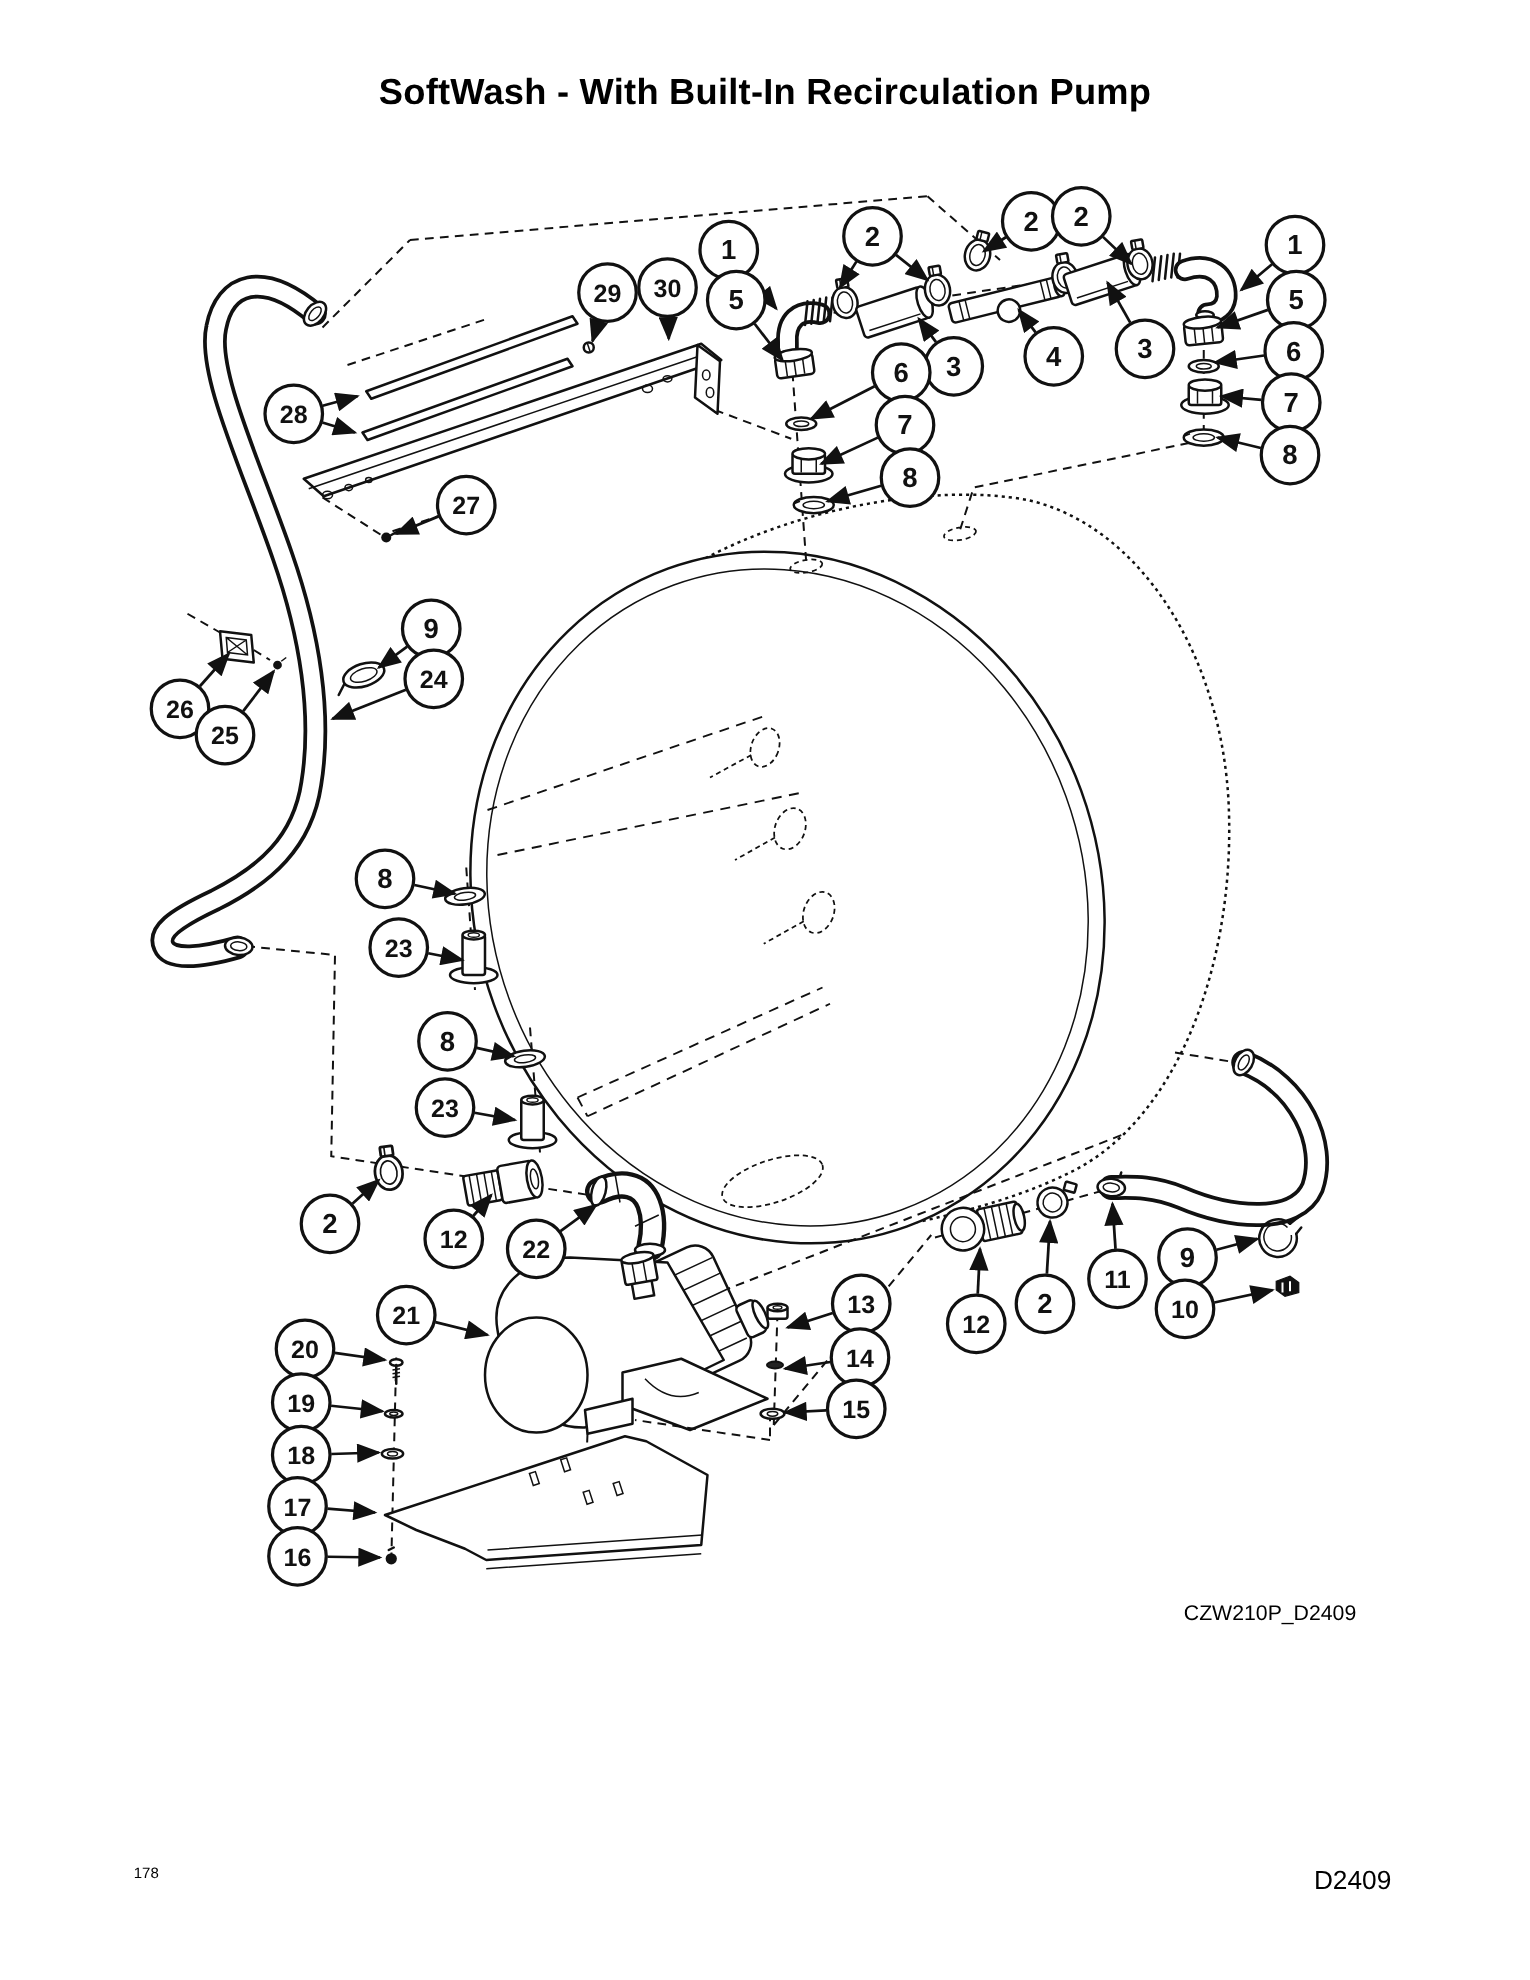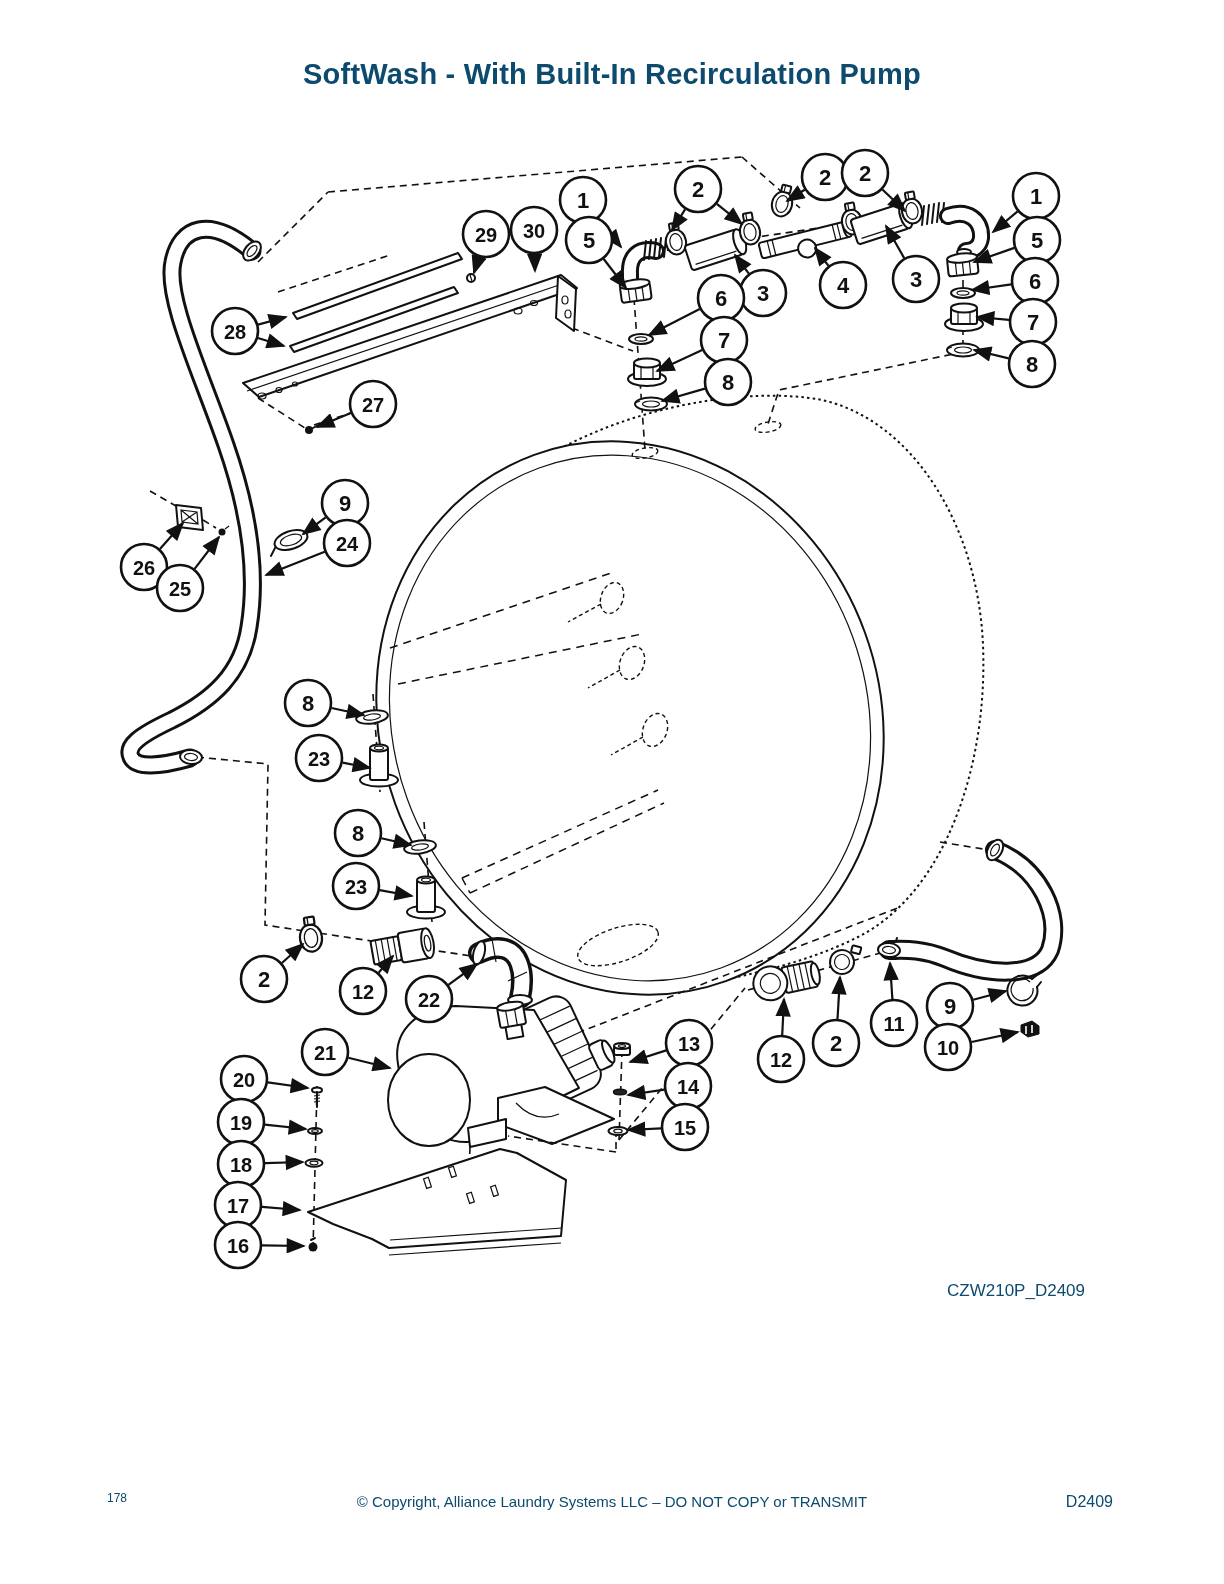--- a/index.html
+++ b/index.html
@@ -1,23 +1,23 @@
 <!DOCTYPE html>
 <html><head>
 <meta charset="utf-8">
 <style>
   html,body{margin:0;padding:0;background:#e8e8e8;}
   .page{position:relative;width:1224px;height:1584px;background:#ffffff;overflow:hidden;
-        font-family:"Liberation Sans",sans-serif;color:#0c4a6e;}
+        font-family:"Liberation Sans",sans-serif;color:#000000;}
   .title{position:absolute;top:58px;left:0;width:100%;text-align:center;
          font-size:29px;font-weight:bold;letter-spacing:.2px;}
   .diagram-label{position:absolute;top:1281px;right:139px;font-size:17px;}
   .footer-page{position:absolute;top:1491px;left:107px;font-size:12px;}
   .footer-copy{position:absolute;top:1493px;left:0;width:100%;text-align:center;font-size:15px;}
-  .footer-doc{position:absolute;top:1493px;right:111px;font-size:16px;}
+  .footer-doc{position:absolute;top:1493px;right:111px;font-size:21px;}
   svg{position:absolute;left:0;top:0;}
   .s{stroke:#111;stroke-width:2;fill:none;stroke-linecap:round;stroke-linejoin:round;}
   .sw{stroke:#111;stroke-width:2;fill:#fff;stroke-linejoin:round;}
   .thin{stroke:#111;stroke-width:1.2;fill:none;}
   .d{stroke:#111;stroke-width:1.6;fill:none;stroke-dasharray:7 5;}
   .d2{stroke:#111;stroke-width:1.5;fill:none;stroke-dasharray:8 6;}
   .d3{stroke:#111;stroke-width:1.4;fill:none;stroke-dasharray:4 3;}
   .dot{stroke:#111;stroke-width:2;fill:none;stroke-dasharray:2.5 3.2;}
   .tubeO{stroke:#111;fill:none;stroke-linecap:round;stroke-linejoin:round;}
   .tubeI{stroke:#fff;fill:none;stroke-linecap:round;stroke-linejoin:round;}
@@ -562,15 +562,14 @@
         <g>
           <line x1="971.5" y1="1042.0" x2="1018" y2="1032" class="leader" marker-end="url(#arrow)"></line>
           <circle cx="948" cy="1047" r="23" class="callout-circle"></circle>
           <text x="948" y="1054.5" class="num" font-size="20">10</text>
         </g>
       </g>
   </svg>
 
   <div class="diagram-label">CZW210P_D2409</div>
   <div class="footer-page">178</div>
-  <div class="footer-copy">© Copyright, Alliance Laundry Systems LLC – DO NOT COPY or TRANSMIT</div>
   <div class="footer-doc">D2409</div>
 </div>
 
 </body></html>

